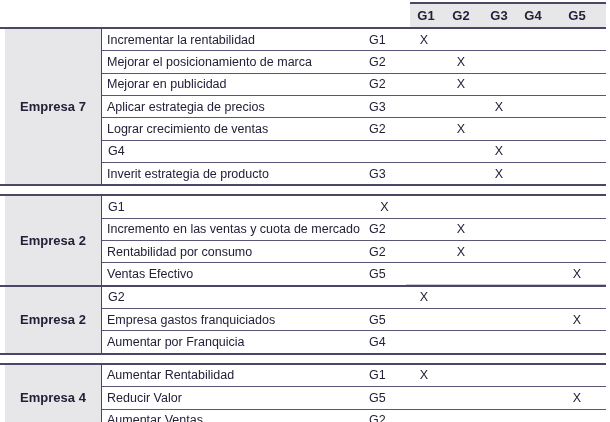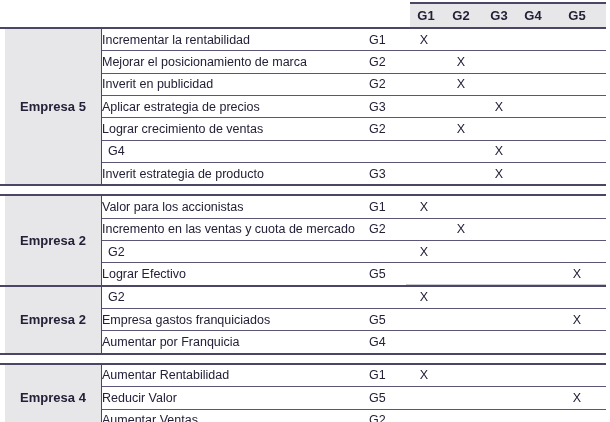--- a/index.html
+++ b/index.html
@@ -61,20 +61,21 @@
   .rows { flex: 1; }
   .row {
     display: grid;
     grid-template-columns: 1fr 43px 36px 38px 38px 30px 58px;
     height: 21.35px;
     border-bottom: 1px solid #5b5578;
     align-items: stretch;
   }
   .rows .row:last-child { border-bottom: none; }
   .objective {
+    padding-left: 5px;
     font-size: 12.5px;
     display: flex;
     align-items: center;
     white-space: nowrap;
     overflow: hidden;
   }
   .gcode {
     font-size: 12.5px;
     padding-left: 6px;
     display: flex;
@@ -100,21 +101,21 @@
     <div class="gheader">
         <div class="ghead-cell">G1</div>
         <div class="ghead-cell">G2</div>
         <div class="ghead-cell">G3</div>
         <div class="ghead-cell">G4</div>
         <div class="ghead-cell">G5</div>
       </div>
   </div>
   <div id="sections">
   <div class="section" data-idx="0">
-    <div class="company">Empresa 5</div>
+    <div class="company">Empresa 7</div>
     <div class="rows">
   <div class="row">
     <div class="objective">Incrementar la rentabilidad</div>
     <div class="gcode">G1</div>
   <div class="gcell">X</div>
             <div class="gcell"></div>
             <div class="gcell"></div>
             <div class="gcell"></div>
             <div class="gcell"></div>
           </div>
@@ -123,21 +124,21 @@
     <div class="objective">Mejorar el posicionamiento de marca</div>
     <div class="gcode">G2</div>
   <div class="gcell"></div>
             <div class="gcell">X</div>
             <div class="gcell"></div>
             <div class="gcell"></div>
             <div class="gcell"></div>
           </div>
 
   <div class="row">
-    <div class="objective">Inverit en publicidad</div>
+    <div class="objective">Mejorar en publicidad</div>
     <div class="gcode">G2</div>
   <div class="gcell"></div>
             <div class="gcell">X</div>
             <div class="gcell"></div>
             <div class="gcell"></div>
             <div class="gcell"></div>
           </div>
 
   <div class="row">
     <div class="objective">Aplicar estrategia de precios</div>
@@ -177,50 +178,50 @@
             <div class="gcell"></div>
             <div class="gcell"></div>
           </div>
 </div>
   </div>
 <div class="gap"></div>
   <div class="section topline" data-idx="1">
     <div class="company">Empresa 2</div>
     <div class="rows">
   <div class="row">
-    <div class="objective">Valor para los accionistas</div>
     <div class="gcode">G1</div>
   <div class="gcell">X</div>
             <div class="gcell"></div>
             <div class="gcell"></div>
             <div class="gcell"></div>
             <div class="gcell"></div>
           </div>
 
   <div class="row">
     <div class="objective">Incremento en las ventas y cuota de mercado</div>
     <div class="gcode">G2</div>
   <div class="gcell"></div>
             <div class="gcell">X</div>
             <div class="gcell"></div>
             <div class="gcell"></div>
             <div class="gcell"></div>
           </div>
 
   <div class="row">
-    <div class="gcode">G2</div>
-  <div class="gcell"></div>
-            <div class="gcell">X</div>
-            <div class="gcell"></div>
-            <div class="gcell"></div>
-            <div class="gcell"></div>
-          </div>
-
-  <div class="row">
-    <div class="objective">Lograr Efectivo</div>
+    <div class="objective">Rentabilidad por consumo</div>
+    <div class="gcode">G2</div>
+  <div class="gcell"></div>
+            <div class="gcell">X</div>
+            <div class="gcell"></div>
+            <div class="gcell"></div>
+            <div class="gcell"></div>
+          </div>
+
+  <div class="row">
+    <div class="objective">Ventas Efectivo</div>
     <div class="gcode">G5</div>
   <div class="gcell"></div>
             <div class="gcell"></div>
             <div class="gcell"></div>
             <div class="gcell"></div>
             <div class="gcell">X</div>
           </div>
 </div>
   </div>
 

